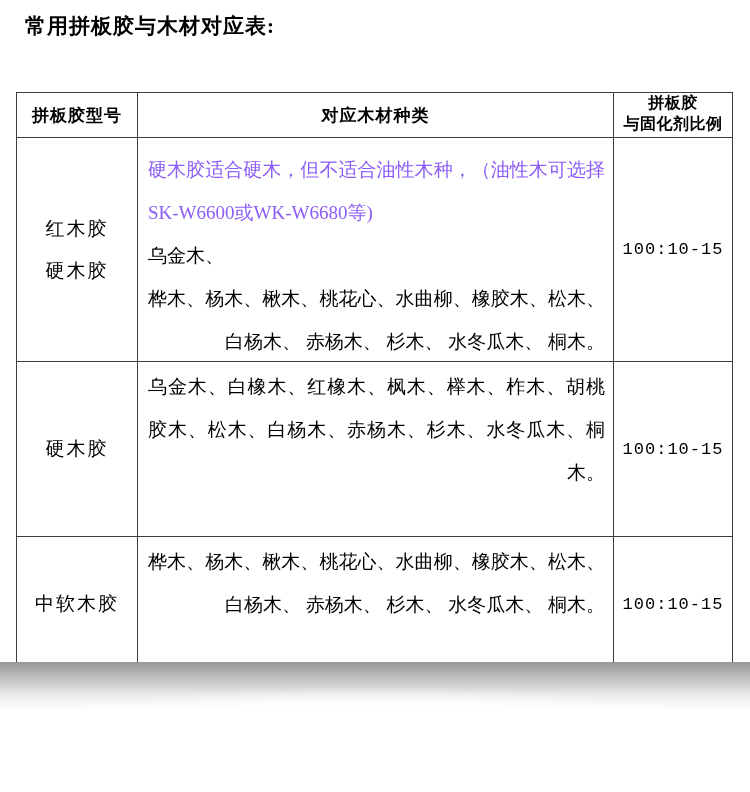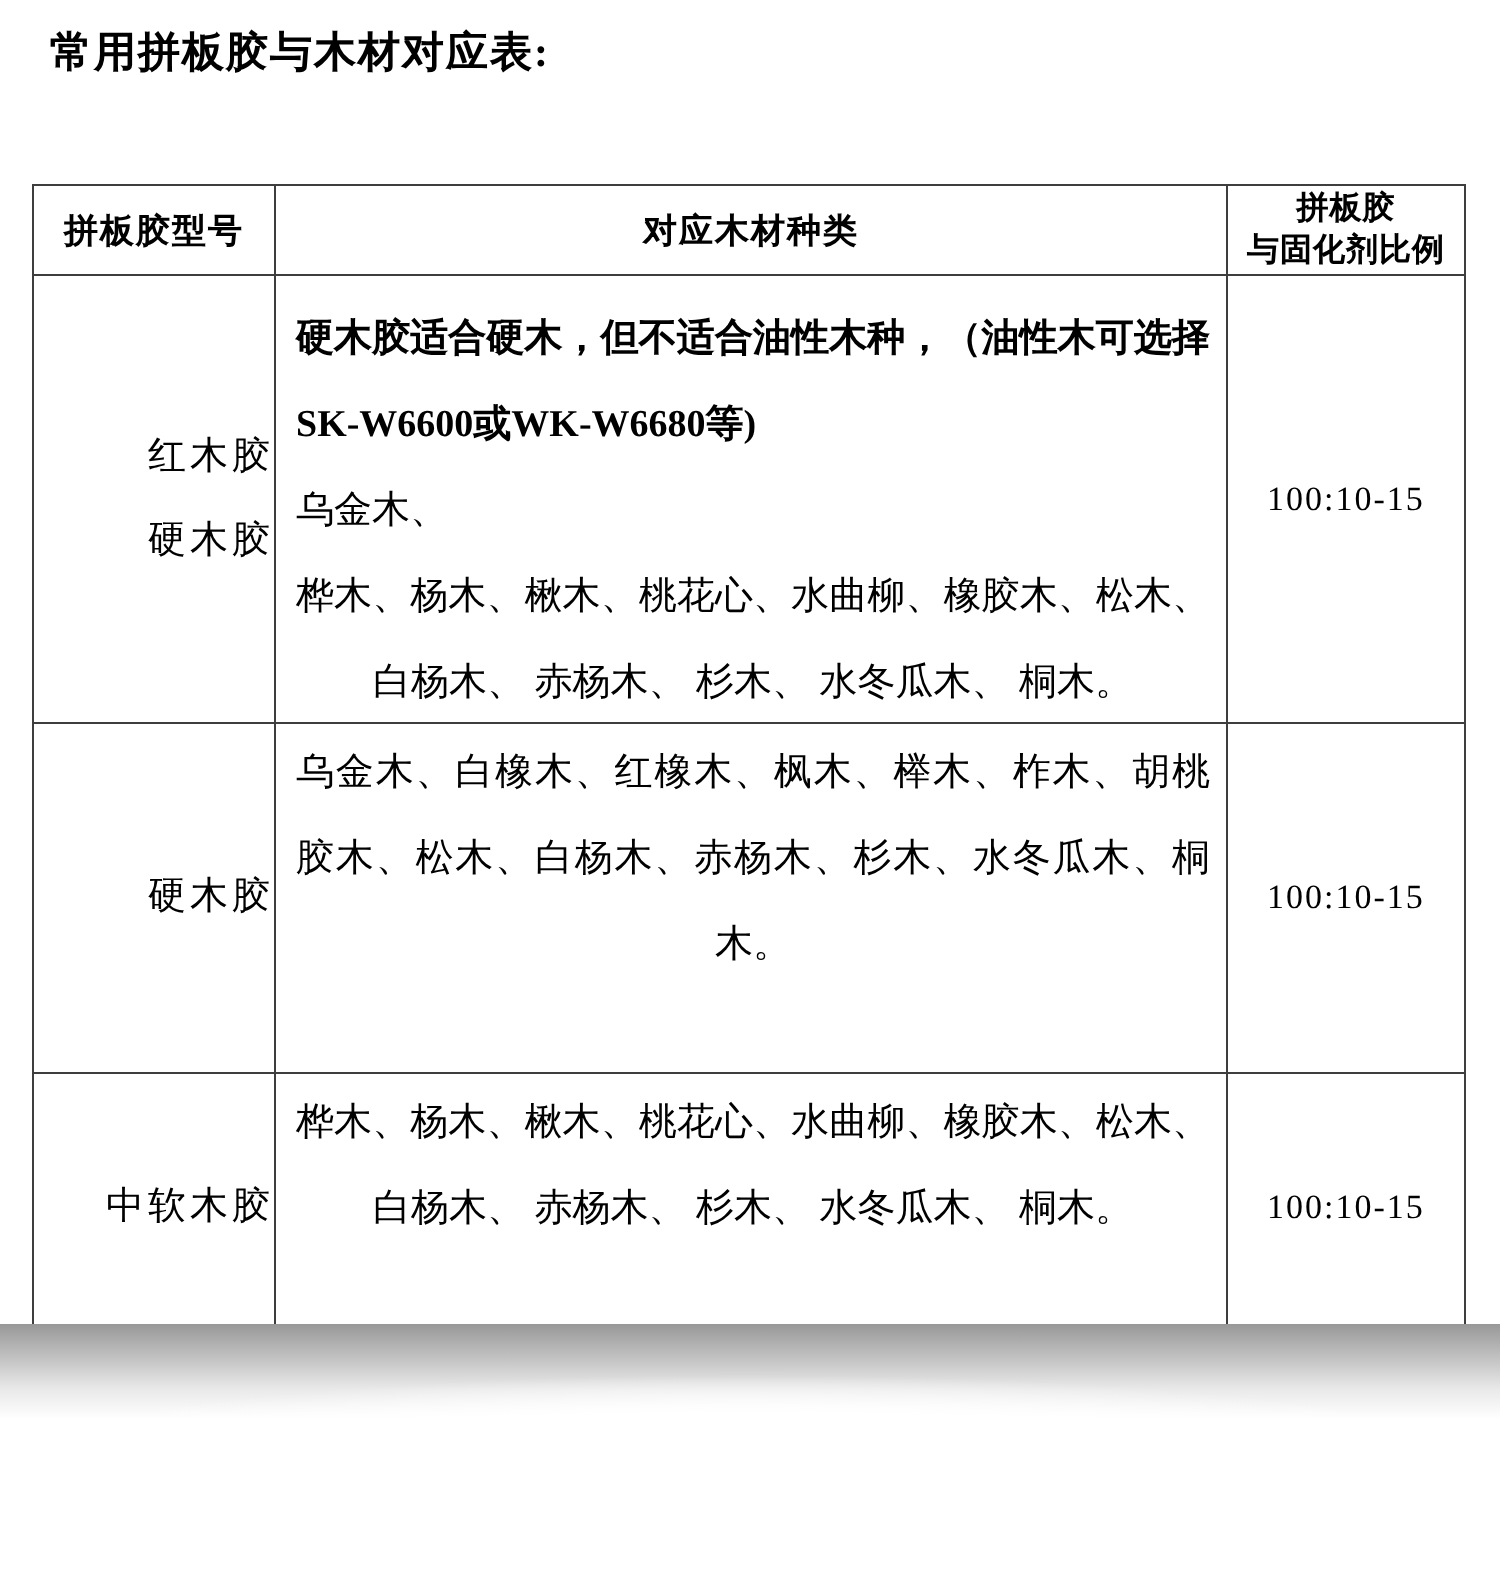--- a/index.html
+++ b/index.html
@@ -14,37 +14,37 @@
   .tbl{
     position:absolute;left:16px;top:52px;
     display:grid;
     grid-template-columns:121px 476px 118px;
     grid-template-rows:45px 224px 175px 134px;
     border:1px solid #3e3e3e;border-bottom-width:2px;
     background:#fff;
     margin-top:40px;
   }
   .cell{border-right:1px solid #3e3e3e;border-bottom:1px solid #3e3e3e;box-sizing:border-box;}
-  .c-last{border-right:none;}
+  .c-last{border-right:none;font-family:Liberation Mono, monospace;}
   .r-last{border-bottom:none;}
   .head{
     display:flex;flex-direction:column;align-items:center;justify-content:center;
     font-weight:bold;font-size:17px;letter-spacing:1px;line-height:21px;
   }
   .glue{
-    display:flex;flex-direction:column;align-items:flex-end;justify-content:center;
+    display:flex;flex-direction:column;align-items:center;justify-content:center;
     font-size:19px;letter-spacing:2px;line-height:42px;
   }
   .woods{
     padding:3px 8px 0 10px;font-size:19px;line-height:43px;
   }
   .woods.pad1{padding-top:10px;}
   .jline{text-align:justify;text-align-last:justify;}
-  .lline{text-align:center;}
-  .red{color:#000000;font-weight:bold;}
+  .lline{text-align:right;}
+  .red{color:#8b5cf6;font-weight:normal;}
   .mixline{display:flex;justify-content:space-between;align-items:baseline;flex-direction:column;}
   .ratio{
     display:flex;align-items:center;justify-content:center;
     font-size:17px;letter-spacing:1px;
   }
   .shadow{
     position:absolute;left:0;top:662px;width:750px;height:50px;
     background-image:
       radial-gradient(ellipse 80% 170% at 50% 175%, #ffffff 50%, rgba(255,255,255,0) 73%),
       linear-gradient(to bottom, #989898 0%, #bdbdbd 30%, #e9e9e9 65%, #ffffff 95%);

